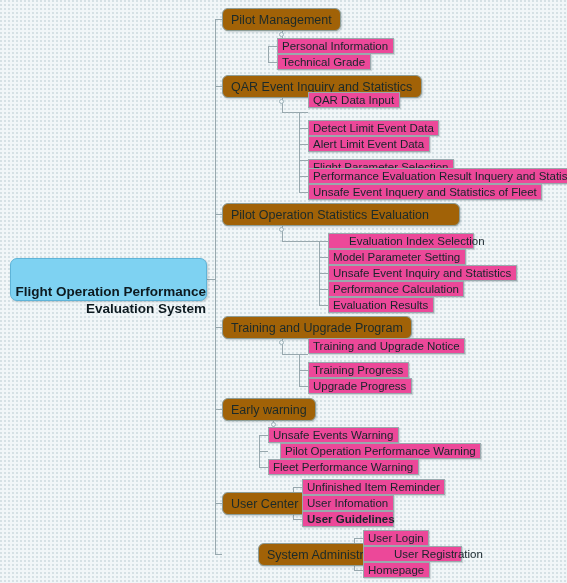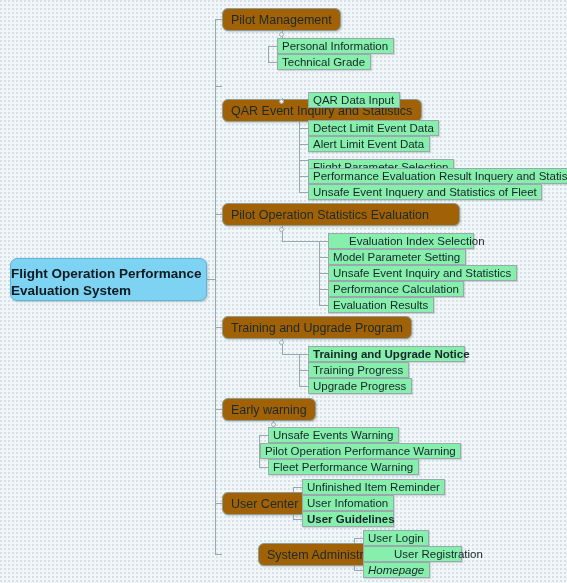--- a/index.html
+++ b/index.html
@@ -22,40 +22,40 @@
   .node{position:absolute;box-sizing:border-box;white-space:nowrap;}
 
   
   .root{
     background:#7ed2f2;
     border:1px solid #5fb4d8;
     border-radius:7px;
     color:#0d1a20;
     font-weight:bold;
     font-size:13.5px;
-    text-align:left;
+    text-align:right;
     line-height:17px;
-    padding-top:6px;
+    padding-top:24px;
     box-shadow:1px 1px 2px rgba(60,90,100,0.30);
   }
   
   .l1{
     background:#a16207;
     border:1px solid #8d9c96;
     border-radius:6px;
     color:#1b2a2a;
     font-size:12.5px;
     height:23px;
     line-height:22px;
     padding:0 8px;
     box-shadow:1px 1px 2px rgba(70,95,105,0.28);
   }
   
   .l2{
-    background:#86efac;
+    background:#ec4899;
     border:1px solid #9aa9ad;
     color:#17252b;
     font-size:11.5px;
     height:16px;
     line-height:15px;
     padding:0 4px;
     box-shadow:1px 1px 1px rgba(90,110,120,0.22);
   }
   .handle{
     position:absolute;width:5px;height:5px;border-radius:50%;
@@ -118,46 +118,46 @@
   </svg>
 <div id="nodes">
     <div class="node root" style="left: 10px; top: 258px; width: 197px; height: 43px;">
       <div>Flight Operation Performance</div>
       <div>Evaluation System</div>
     </div>
     <div class="node l1" style="left: 222px; top: 8px; width: 119px;"><span>Pilot Management</span></div>
     <div class="handle" style="left: 279px; top: 32px;"></div>
     <div class="node l2" style="left: 277px; top: 38px; width: 117px;"><span>Personal Information</span></div>
     <div class="node l2" style="left: 277px; top: 54px; width: 94px;"><span>Technical Grade</span></div>
-    <div class="node l1" style="left: 222px; top: 75px; width: 200px; margin-top: 24px;"><span>QAR Event Inquiry and Statistics</span></div>
+    <div class="node l1" style="left: 222px; top: 75px; width: 200px;"><span>QAR Event Inquiry and Statistics</span></div>
     <div class="handle" style="left: 279px; top: 99px;"></div>
     <div class="node l2" style="left: 308px; top: 92px; width: 92px;"><span>QAR Data Input</span></div>
     <div class="node l2" style="left: 308px; top: 120px; width: 131px;"><span>Detect Limit Event Data</span></div>
     <div class="node l2" style="left: 308px; top: 136px; width: 122px;"><span>Alert Limit Event Data</span></div>
     <div class="node l2" style="left: 308px; top: 152px; width: 146px; margin-top: 7px;"><span>Flight Parameter Selection</span></div>
     <div class="node l2" style="left: 308px; top: 168px; width: 324px;"><span>Performance Evaluation Result Inquery and Statistics of Fleet</span></div>
     <div class="node l2" style="left: 308px; top: 184px; width: 234px;"><span>Unsafe Event Inquery and Statistics of Fleet</span></div>
     <div class="node l1" style="left: 222px; top: 203px; width: 238px;"><span>Pilot Operation Statistics Evaluation</span></div>
     <div class="handle" style="left: 279px; top: 227px;"></div>
     <div class="node l2" style="left: 328px; top: 233px; width: 146px; padding-left: 20px;"><span>Evaluation Index Selection</span></div>
     <div class="node l2" style="left: 328px; top: 249px; width: 138px;"><span>Model Parameter Setting</span></div>
     <div class="node l2" style="left: 328px; top: 265px; width: 189px;"><span>Unsafe Event Inquiry and Statistics</span></div>
     <div class="node l2" style="left: 328px; top: 281px; width: 136px;"><span>Performance Calculation</span></div>
     <div class="node l2" style="left: 328px; top: 297px; width: 106px;"><span>Evaluation Results</span></div>
     <div class="node l1" style="left: 222px; top: 316px; width: 190px;"><span>Training and Upgrade Program</span></div>
     <div class="handle" style="left: 279px; top: 340px;"></div>
-    <div class="node l2" style="left: 308px; top: 346px; width: 157px; font-weight: bold;"><span>Training and Upgrade Notice</span></div>
+    <div class="node l2" style="left: 308px; top: 338px; width: 157px;"><span>Training and Upgrade Notice</span></div>
     <div class="node l2" style="left: 308px; top: 362px; width: 101px;"><span>Training Progress</span></div>
     <div class="node l2" style="left: 308px; top: 378px; width: 104px;"><span>Upgrade Progress</span></div>
     <div class="node l1" style="left: 222px; top: 398px; width: 94px;"><span>Early warning</span></div>
     <div class="handle" style="left: 270.7px; top: 422px;"></div>
     <div class="node l2" style="left: 268px; top: 427px; width: 131px;"><span>Unsafe Events Warning</span></div>
-    <div class="node l2" style="left: 260px; top: 443px; width: 201px;"><span>Pilot Operation Performance Warning</span></div>
+    <div class="node l2" style="left: 280px; top: 443px; width: 201px;"><span>Pilot Operation Performance Warning</span></div>
     <div class="node l2" style="left: 268px; top: 459px; width: 151px;"><span>Fleet Performance Warning</span></div>
     <div class="node l1" style="left: 222px; top: 492px; width: 86px;"><span>User Center</span></div>
     <div class="node l2" style="left: 302px; top: 479px; width: 143px;"><span>Unfinished Item Reminder</span></div>
     <div class="node l2" style="left: 302px; top: 495px; width: 92px;"><span>User Infomation</span></div>
     <div class="node l2" style="left: 302px; top: 511px; width: 92px; font-weight: bold;"><span>User Guidelines</span></div>
     <div class="node l1" style="left: 222px; top: 543px; width: 142px; margin-left: 36px;"><span>System Administration</span></div>
     <div class="node l2" style="left: 363px; top: 530px; width: 66px;"><span>User Login</span></div>
     <div class="node l2" style="left: 363px; top: 546px; width: 99px; padding-left: 30px;"><span>User Registration</span></div>
-    <div class="node l2" style="left: 363px; top: 562px; width: 67px; font-style: italic;"><span>Homepage</span></div>
+    <div class="node l2" style="left: 363px; top: 562px; width: 67px;"><span>Homepage</span></div>
   </div>
 
 </body></html>

